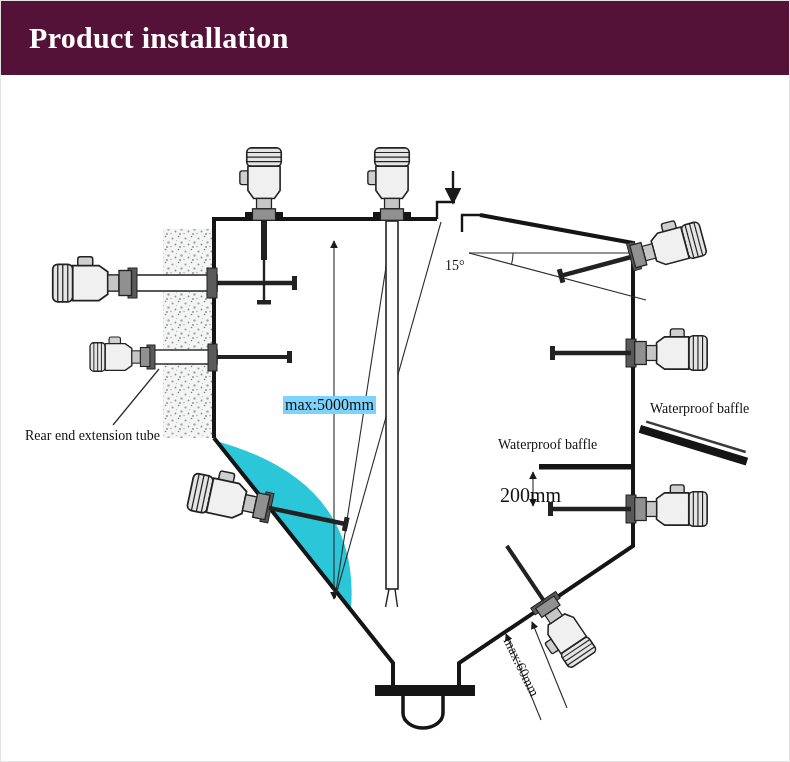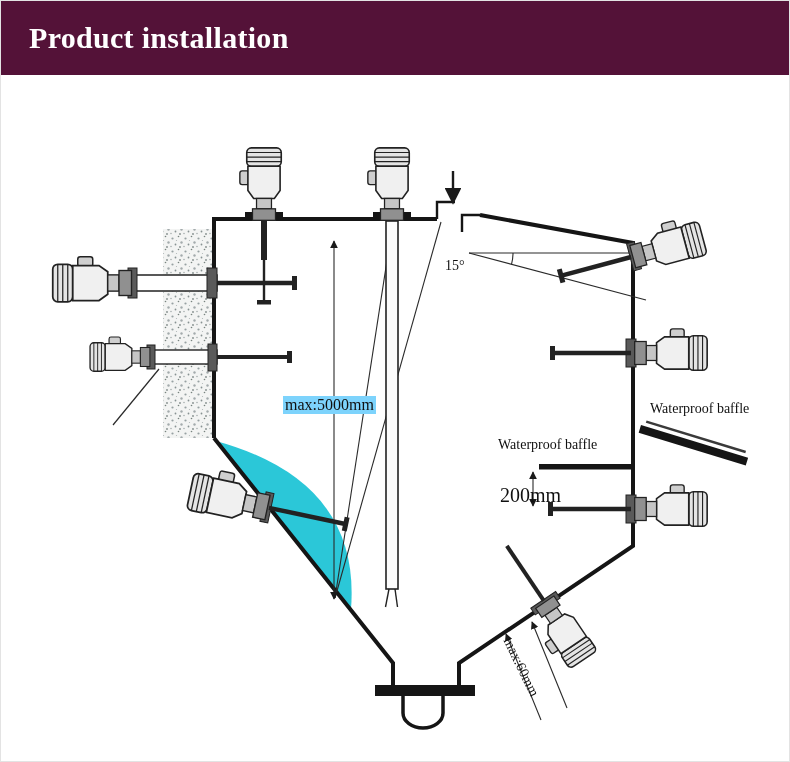--- a/index.html
+++ b/index.html
@@ -187,20 +187,21 @@
 
     <g>
       <g transform="translate(545,603) rotate(236)">
         <rect x="-3" y="-15" width="8" height="30" fill="#5a5a5a" stroke="#222" stroke-width="1"></rect>
         <line x1="4" y1="0" x2="70" y2="0" stroke="#222" stroke-width="4"></line>
       </g>
       <use href="#sensor-unit" transform="translate(545,603) rotate(236) scale(1.1)"></use>
     </g>
   </svg>
 
+  <div class="dlabel l-rear">Rear end extension tube</div>
   <div class="dlabel l-max5000">max:5000mm</div>
   <div class="dlabel l-15">15°</div>
   <div class="dlabel l-waterproof">Waterproof baffle</div>
   <div class="dlabel l-protective">Waterproof baffle</div>
   <div class="dlabel l-200">200mm</div>
   <div class="dlabel l-max60">max:60mm</div>
 
 </div>
 
 </body></html>

